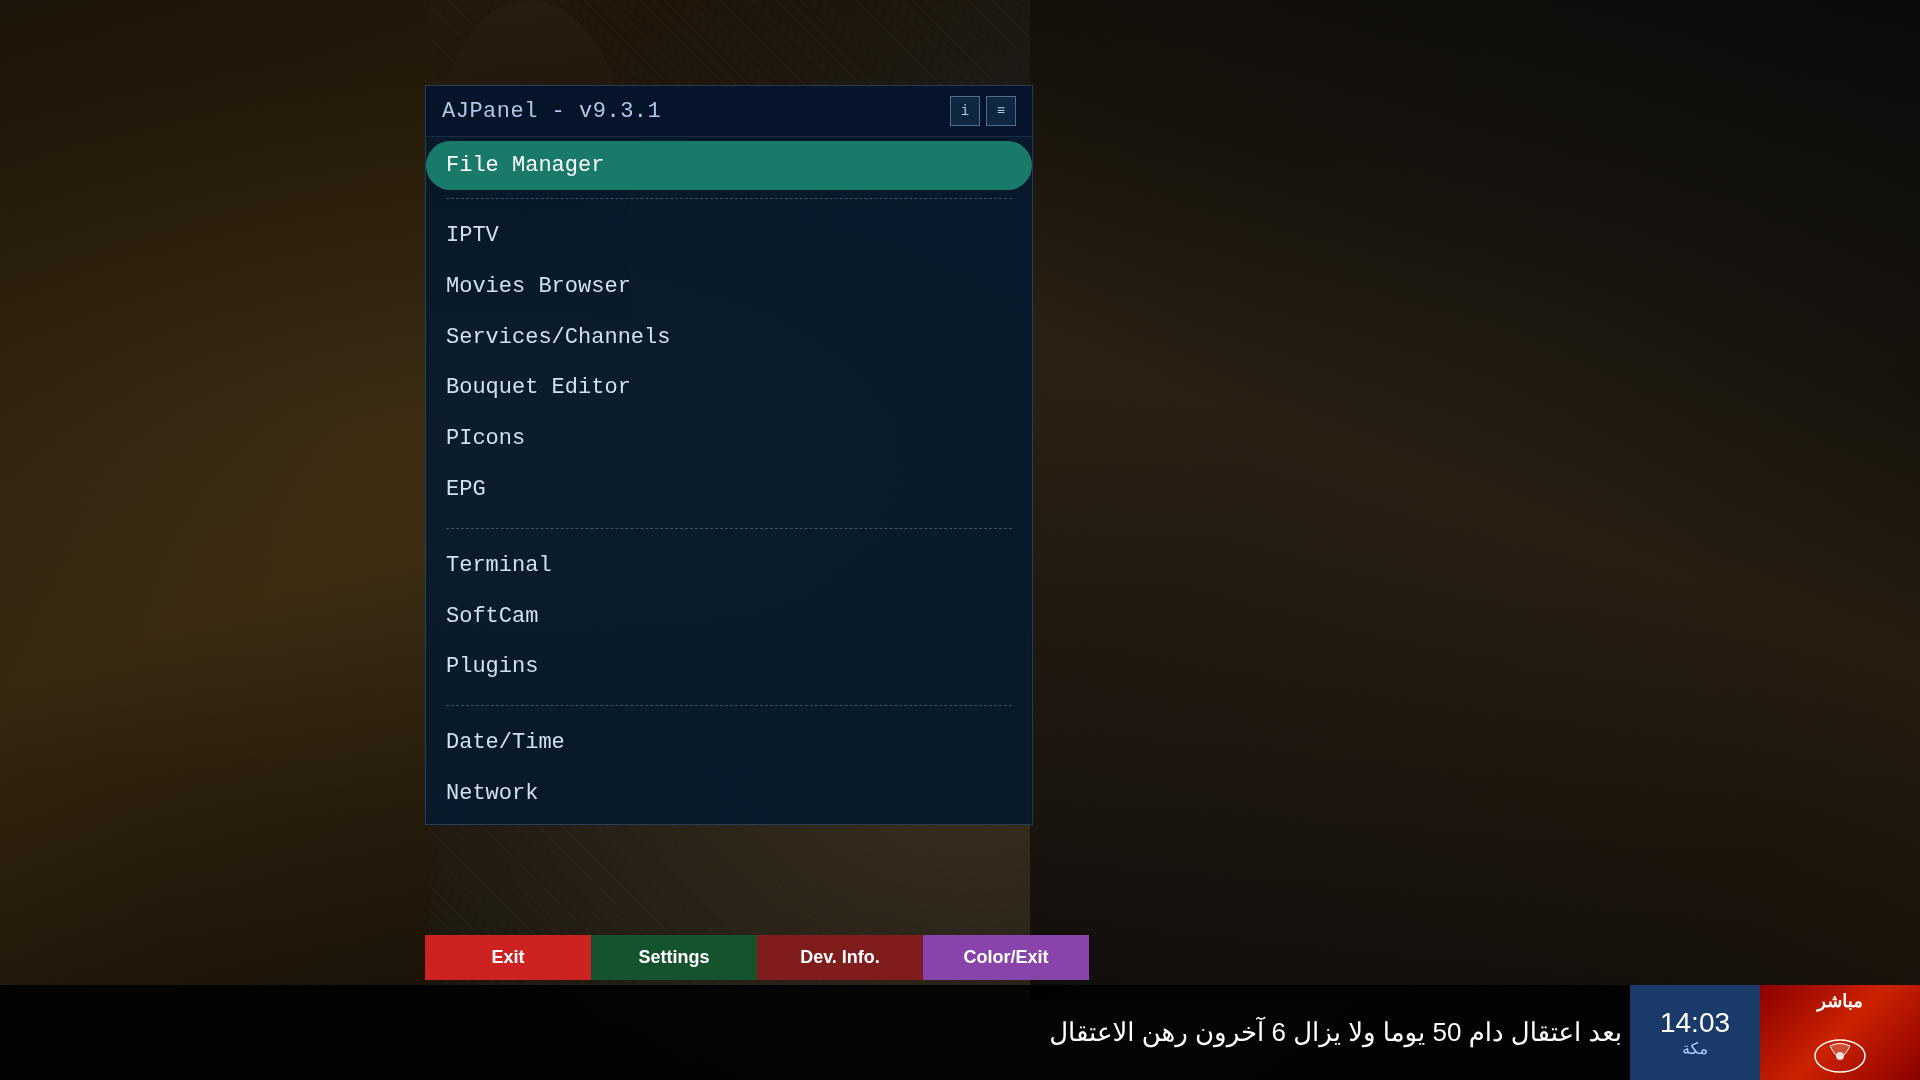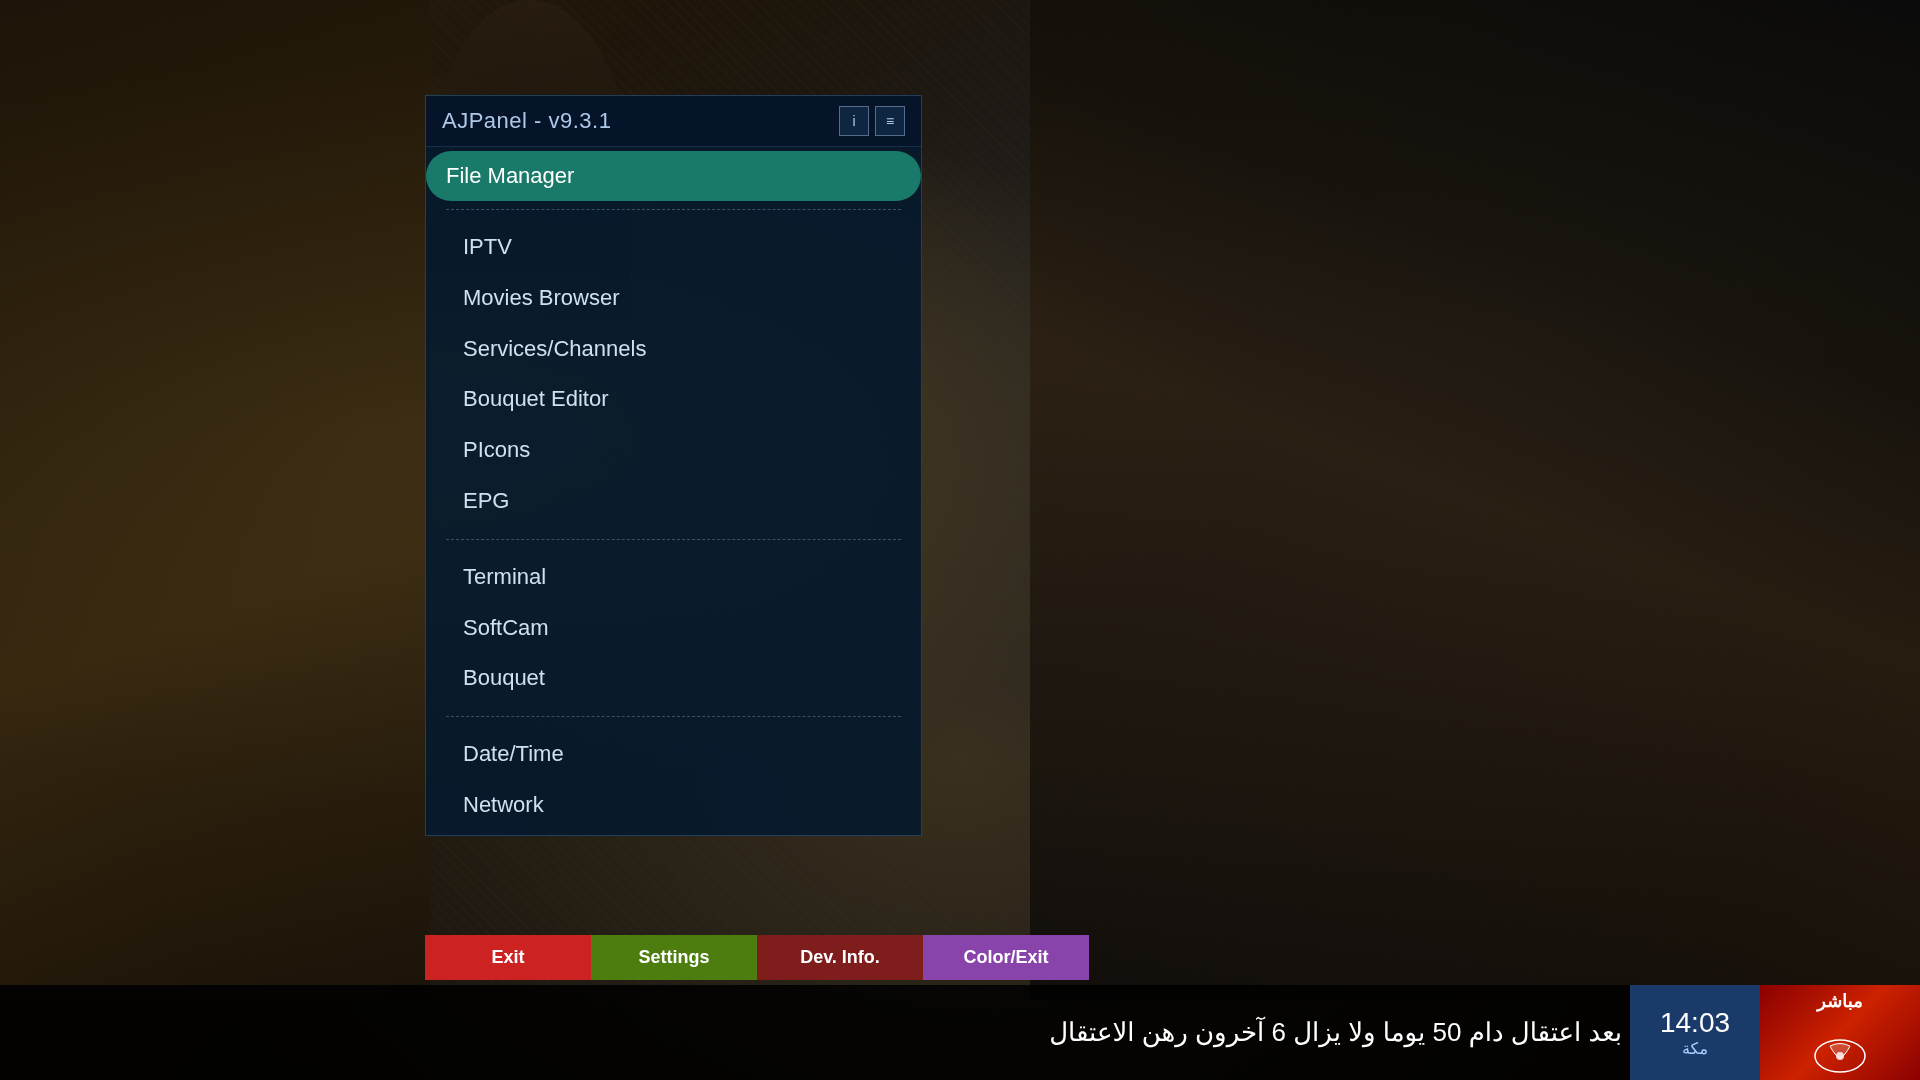--- a/index.html
+++ b/index.html
@@ -34,24 +34,25 @@
           rgba(80,60,20,0.1) 0px,
           rgba(80,60,20,0.05) 2px,
           transparent 2px,
           transparent 8px
         );
     }
 
     
     .panel-wrapper {
       position: absolute;
-      top: 95px;
+      top: 85px;
       left: 425px;
-      width: 497px;
+      width: 608px;
       z-index: 10;
+      font-family: Liberation Mono, monospace;
     }
 
     .panel {
       background: rgba(5, 25, 45, 0.92);
       border: 1px solid rgba(100, 150, 200, 0.3);
     }
 
     .panel-header {
       display: flex;
       align-items: center;
@@ -129,21 +130,21 @@
       flex: 1;
       padding: 12px 0;
       text-align: center;
       font-size: 18px;
       font-weight: bold;
       cursor: pointer;
       border: none;
     }
 
     .btn-exit { background: #cc2222; color: #fff; }
-    .btn-settings { background: #4d7c0f; color: #fff; }
+    .btn-settings { background: #14532d; color: #fff; }
     .btn-devinfo { background: #7f1d1d; color: #fff; }
     .btn-colorfont { background: #8844aa; color: #fff; }
 
     
     .ticker-bar {
       position: absolute;
       bottom: 0;
       left: 0;
       right: 0;
       height: 95px;
@@ -246,21 +247,20 @@
       left: 430px;
       width: 200px;
       height: 350px;
       background: linear-gradient(180deg, #2a1e12 0%, #1a1208 60%, transparent 100%);
       border-radius: 50% 50% 0 0;
       opacity: 0.7;
     }
 
     .menu-section {
       padding: 4px 0;
-      margin-left: 17px;
     }
   </style>
 </head>
 <body>
 
 <div class="bg"></div>
 <div class="bg-overlay"></div>
 
 <div class="bg-scene">
   <div class="concrete-left"></div>
@@ -313,21 +313,21 @@
       <hr class="divider">
 
       <div class="menu-section">
         <div class="menu-item">
           <span>Terminal</span>
         </div>
         <div class="menu-item">
           <span>SoftCam</span>
         </div>
         <div class="menu-item">
-          <span>Bouquet</span>
+          <span>Plugins</span>
         </div>
       </div>
 
       <hr class="divider">
 
       <div class="menu-section">
         <div class="menu-item">
           <span>Date/Time</span>
         </div>
         <div class="menu-item">

